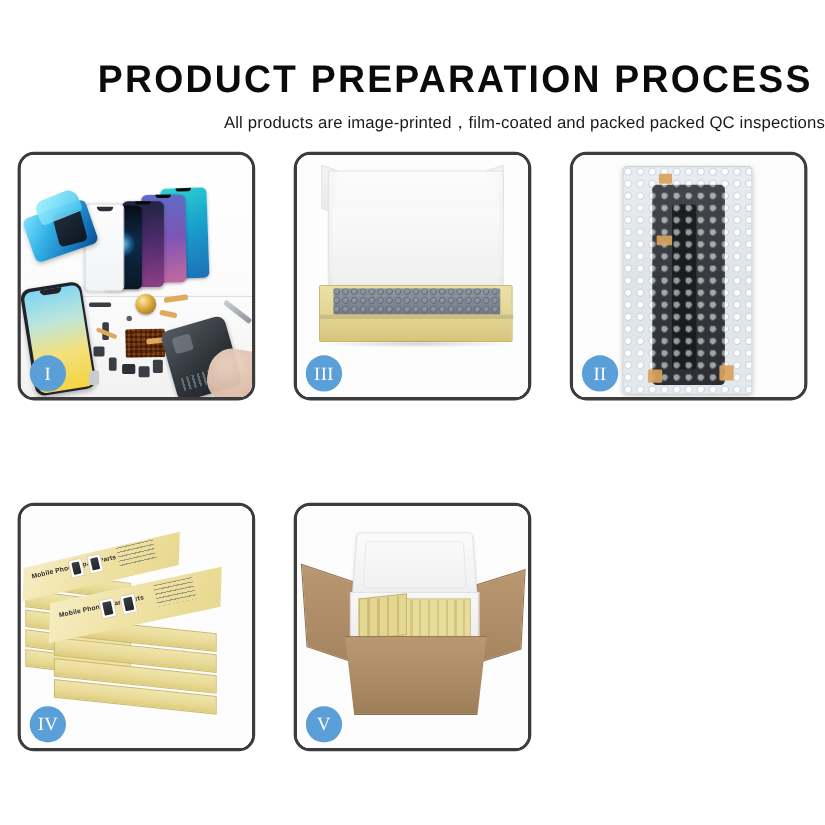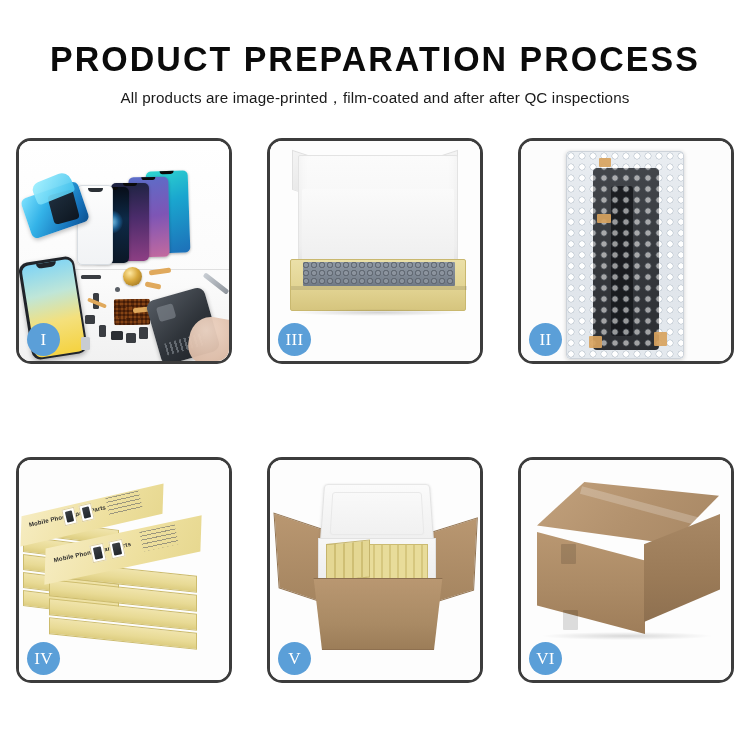--- a/index.html
+++ b/index.html
@@ -15,24 +15,24 @@
   #page {
     position: relative;
     width: 750px;
     height: 750px;
     background: #ffffff;
   }
 
   
   #header {
     position: absolute;
-    top: 38px;
+    top: 52px;
     left: 0;
     width: 750px;
-    text-align: center;
+    text-align: right;
   }
 
   #title {
     font-family: "Liberation Sans", sans-serif;
     font-size: 35px;
     font-weight: 700;
     letter-spacing: 2.1px;
     color: #0b0b0b;
     line-height: 42px;
     white-space: nowrap;
@@ -420,21 +420,21 @@
     background:radial-gradient(ellipse at center, rgba(0,0,0,.15) 0%, transparent 72%);
   }
 </style>
 </head>
 <body>
 
 <div id="page">
 
   <div id="header">
     <div id="title">PRODUCT PREPARATION PROCESS</div>
-    <div id="subtitle">All products are image-printed，film-coated and after after QC inspections</div>
+    <div id="subtitle">All products are image-printed，film-coated and packed packed QC inspections</div>
   </div>
 
   <div id="grid">
 
     <div class="card">
       <div class="photo">
         <div class="p1-bg"></div>
         <div class="p1-shelf"></div>
 
         <div class="lcd lcd-a">
@@ -562,28 +562,15 @@
         <div class="flapR5"></div>
         <div class="foamlid"></div>
         <div class="foaminner"></div>
         <div class="ybars"></div>
         <div class="ybars2"></div>
         <div class="cartonbody"></div>
       </div>
       <div class="badge">V</div>
     </div>
 
-    <div class="card">
-      <div class="photo">
-        <div class="p6-bg"></div>
-        <div class="c6-top"></div>
-        <div class="c6-seam"></div>
-        <div class="c6-front"></div>
-        <div class="c6-side"></div>
-        <div class="c6-tab" style="left:40px;top:84px;"></div>
-        <div class="c6-tab" style="left:42px;top:150px;"></div>
-        <div class="c6-shadow"></div>
-      </div>
-      <div class="badge">VI</div>
-    </div>
 
   </div>
 </div>
 
 </body></html>

